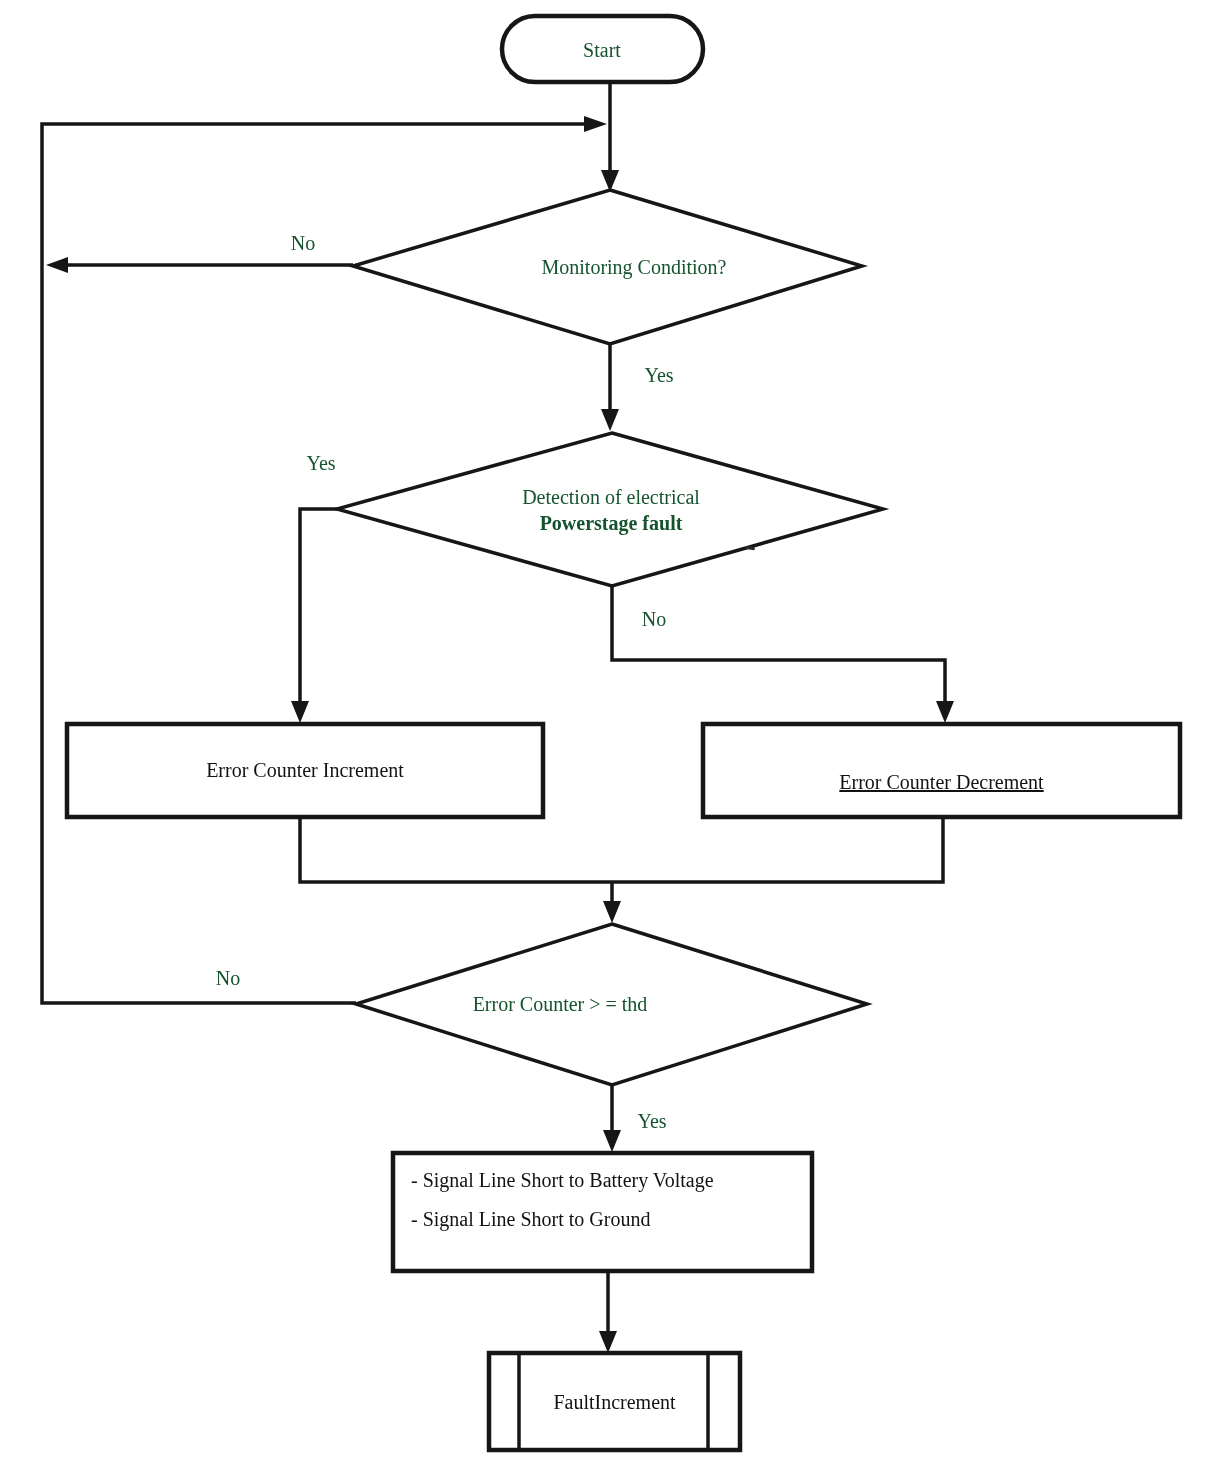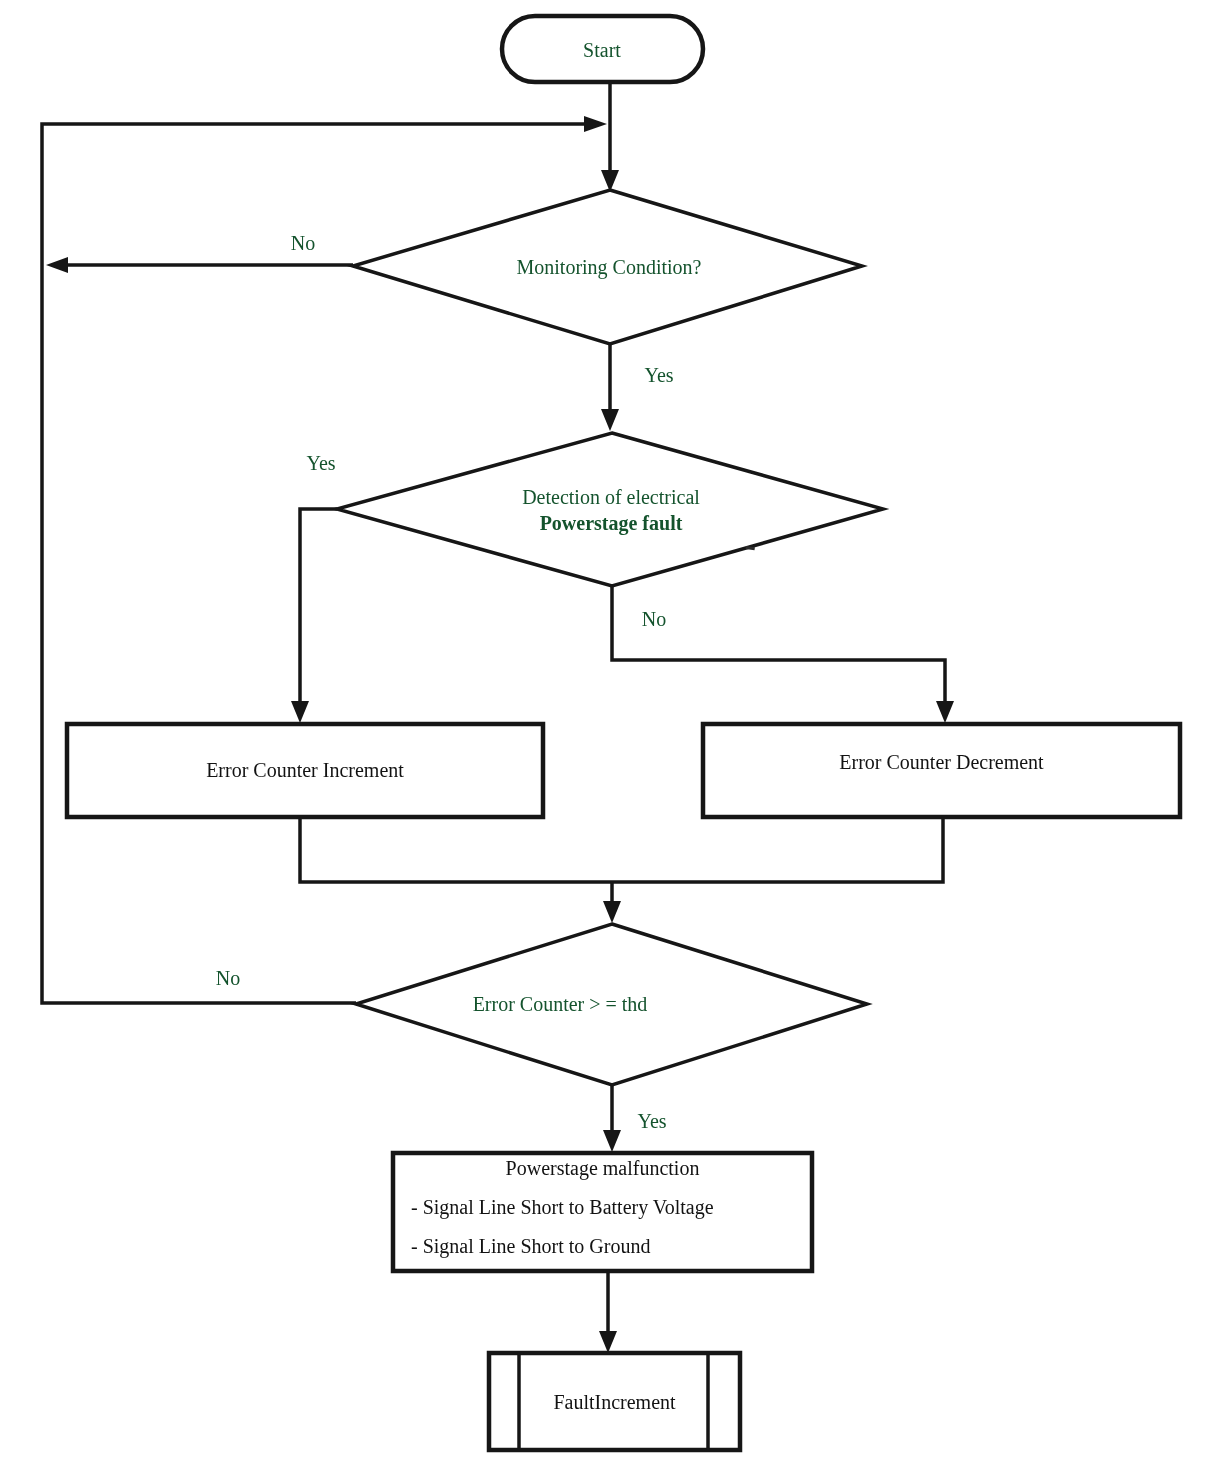--- a/index.html
+++ b/index.html
@@ -80,33 +80,32 @@
     <rect x="393" y="1153" width="419" height="118" fill="#ffffff" stroke="#161616" stroke-width="4.5"></rect>
     <rect x="489" y="1353" width="251" height="97" fill="#ffffff" stroke="#161616" stroke-width="4.5"></rect>
     <line x1="519" y1="1353" x2="519" y2="1450" stroke="#161616" stroke-width="3.5"></line>
     <line x1="708" y1="1353" x2="708" y2="1450" stroke="#161616" stroke-width="3.5"></line>
 
     <rect x="746" y="546" width="9" height="3" fill="#2a2a2a" transform="rotate(8 746 546)"></rect>
   </svg>
 
   <div class="lbl ctr" style="left:602px; top:50px;">Start</div>
 
-  <div class="lbl ctr" style="left:609px; top:267px;text-align:right;">Monitoring Condition?</div>
+  <div class="lbl ctr" style="left:634px; top:267px;text-align:right;">Monitoring Condition?</div>
 
   <div class="lbl ctr" style="left:611px; top:497px;">Detection of electrical</div>
   <div class="lbl ctr bold" style="left:611px; top:523px;">Powerstage fault</div>
 
   <div class="boxlbl" style="left:67px; top:724px; width:476px; height:93px;">Error Counter Increment</div>
 
-  <div class="boxlbl" style="left:703px; top:716px; width:477px; height:93px;">Error Counter Decrement</div>
+  <div class="boxlbl" style="left:703px; top:736px; width:477px; height:93px;text-decoration:underline;">Error Counter Decrement</div>
 
   <div class="lbl ctr" style="left:560px; top:1004px;">Error Counter &gt; = thd</div>
 
   <div class="malf">
-    <div class="title">Powerstage malfunction</div>
     <div class="item">- Signal Line Short to Battery Voltage</div>
     <div class="item">- Signal Line Short to Ground</div>
   </div>
 
   <div class="fault">
     <div>Fault</div>
     <div>Increment</div>
   </div>
 
   <div class="lbl ctr" style="left:303px; top:243px;">No</div>

